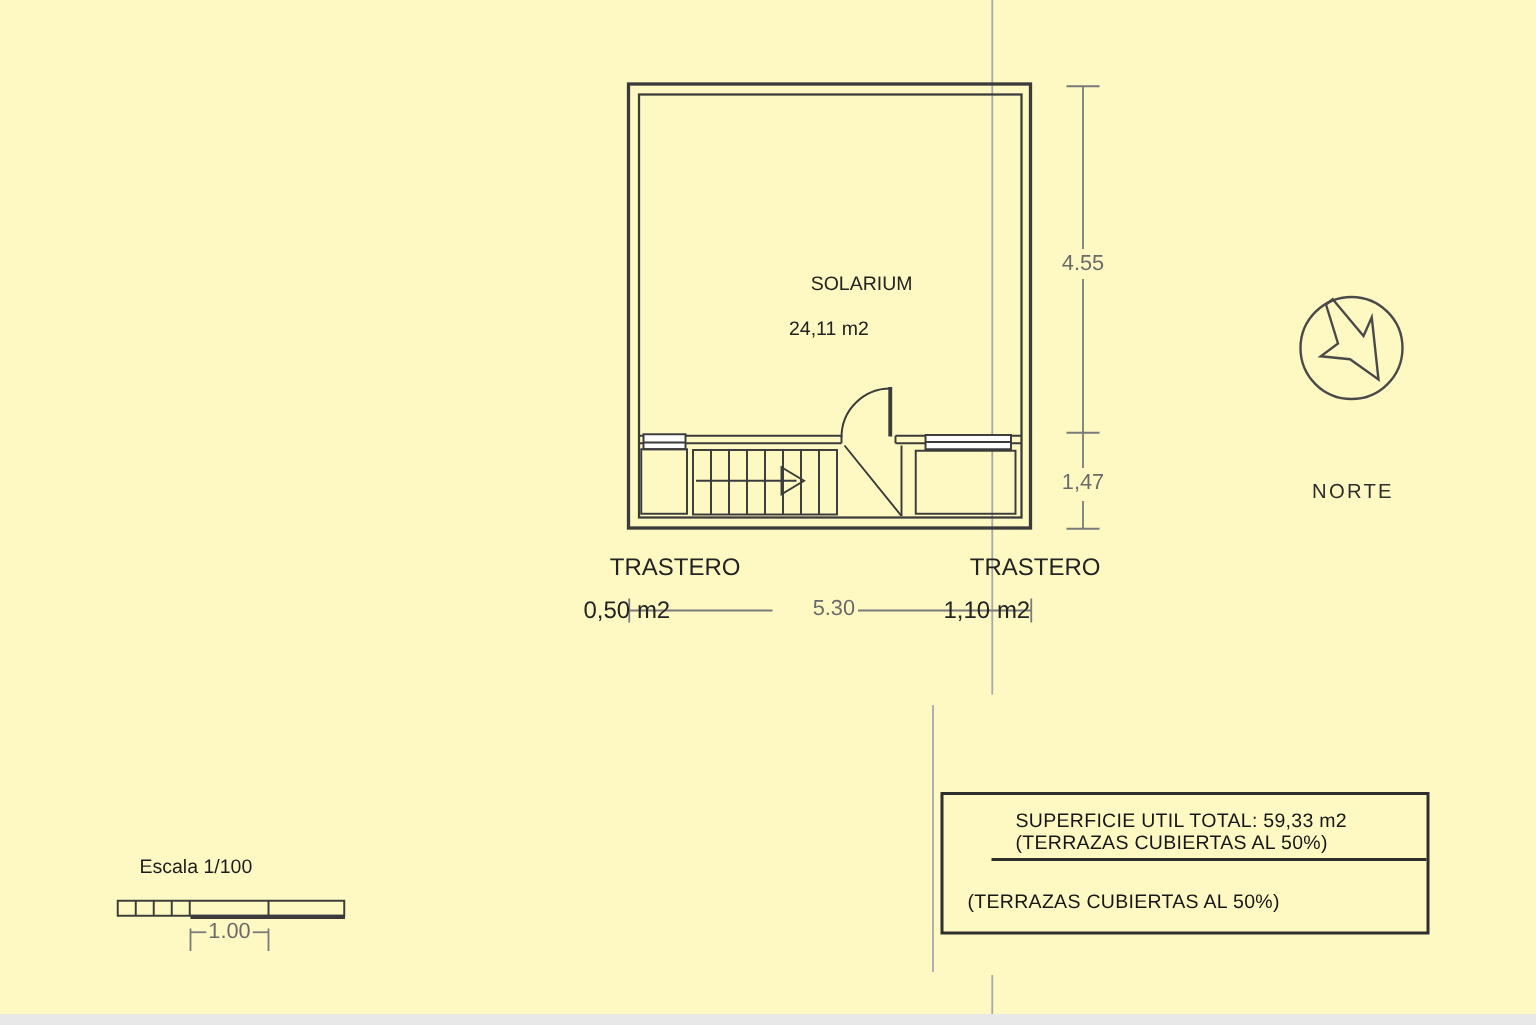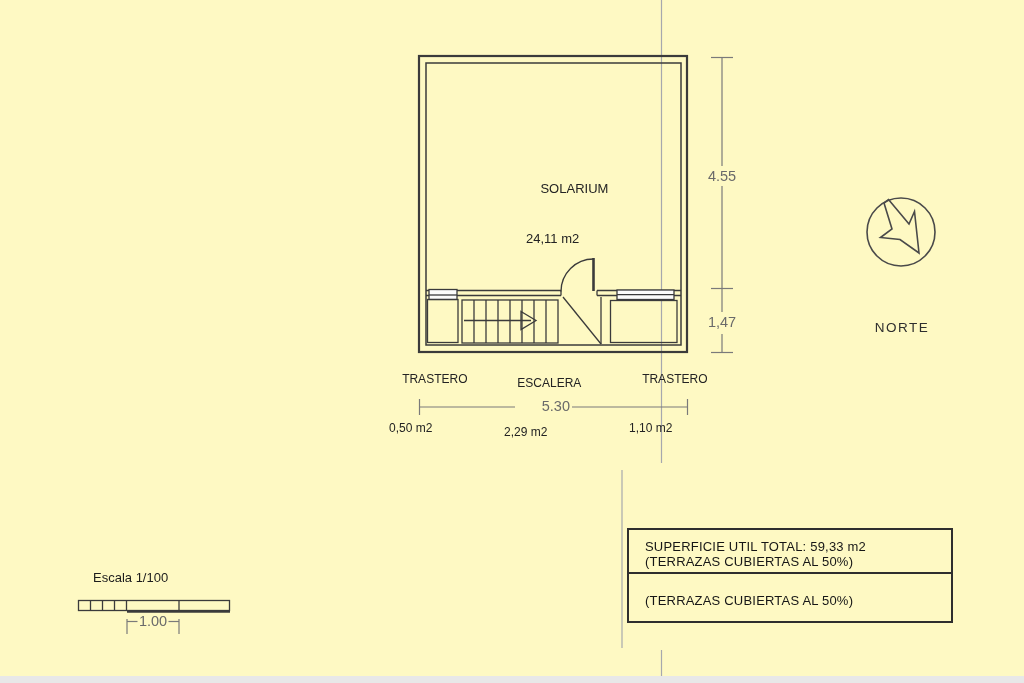--- a/index.html
+++ b/index.html
@@ -15,36 +15,36 @@
   
   .wall{stroke:#3b3b3b;fill:none;stroke-width:2.2;}
   .wall-in{stroke:#3b3b3b;fill:none;stroke-width:1.5;}
   .thin{stroke:#3b3b3b;fill:none;stroke-width:1.3;}
   .fillw{fill:#fcfcfb;stroke:#3b3b3b;stroke-width:1.3;}
   .dimln{stroke:#7a7a7a;fill:none;stroke-width:1.2;}
   .fold{stroke:#a6a8ae;stroke-width:1.2;}
   .north{stroke:#4a4a4a;fill:none;stroke-width:1.6;}
 
   
-  .lbl{position:absolute;color:#232323;font-size:12px;line-height:14.5px;white-space:pre;}
-  .lbl .ln2{display:block;margin-top:20px;}
+  .lbl{position:absolute;color:#232323;font-size:16px;line-height:14.5px;white-space:pre;}
+  .lbl .ln2{display:block;}
   .solarium{font-size:13px;line-height:15px;}
   .dimtxt{position:absolute;color:#6a6a6a;font-size:14.5px;text-align:center;width:52px;white-space:nowrap;}
   .norte{position:absolute;color:#2e2e2e;font-size:13.5px;letter-spacing:1.5px;text-align:center;width:80px;margin-top:44px;}
   .escala{position:absolute;color:#1c1c1c;font-size:13px;}
   .summary{
     position:absolute;left:627px;top:528px;width:326px;height:95px;
     border:2px solid #2e2e2e;box-sizing:border-box;background:transparent;
   }
   .summary .row{
     box-sizing:border-box;height:45px;padding:6px 8px 0 16px;
     font-size:13px;line-height:15.5px;color:#161616;letter-spacing:.2px;
     display:flex;flex-direction:column;justify-content:center;
   }
-  .summary .row:first-child{border-bottom:2px solid #2e2e2e;height:44px;}
+  .summary .row:first-child{border-bottom:2px solid #2e2e2e;height:44px;margin-left:32px;}
   .summary .row:last-child{height:47px;}
 </style>
 </head>
 <body>
 
 <div id="canvas">
 
   <svg id="plan-svg" viewBox="0 0 1024 683" xmlns="http://www.w3.org/2000/svg">
 
     <g>
@@ -145,24 +145,20 @@
   <div class="lbl solarium" style="left:526px;top:166px;">
     <span>SOLARIUM</span>
     <span class="ln2">24,11 m2</span>
   </div>
 
   <div class="lbl" style="left:389px;top:357px;">
     <span>TRASTERO</span>
     <span class="ln2">0,50 m2</span>
   </div>
 
-  <div class="lbl" style="left:504px;top:361px;">
-    <span>ESCALERA</span>
-    <span class="ln2">2,29 m2</span>
-  </div>
 
   <div class="lbl" style="left:629px;top:357px;">
     <span>TRASTERO</span>
     <span class="ln2">1,10 m2</span>
   </div>
 
   <div class="dimtxt" style="left:696px;top:168px;">4.55</div>
   <div class="dimtxt" style="left:696px;top:314px;">1,47</div>
   <div class="dimtxt" style="left:518px;top:398px;text-align:right;">5.30</div>
   <div class="dimtxt" style="left:127px;top:613px;">1.00</div>

